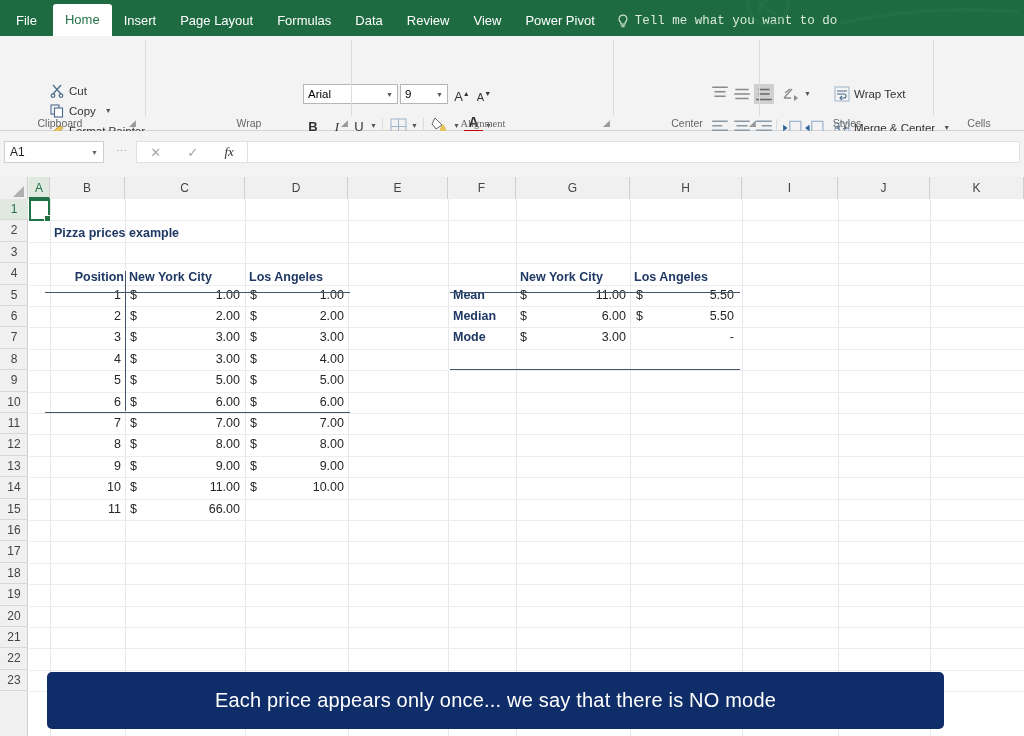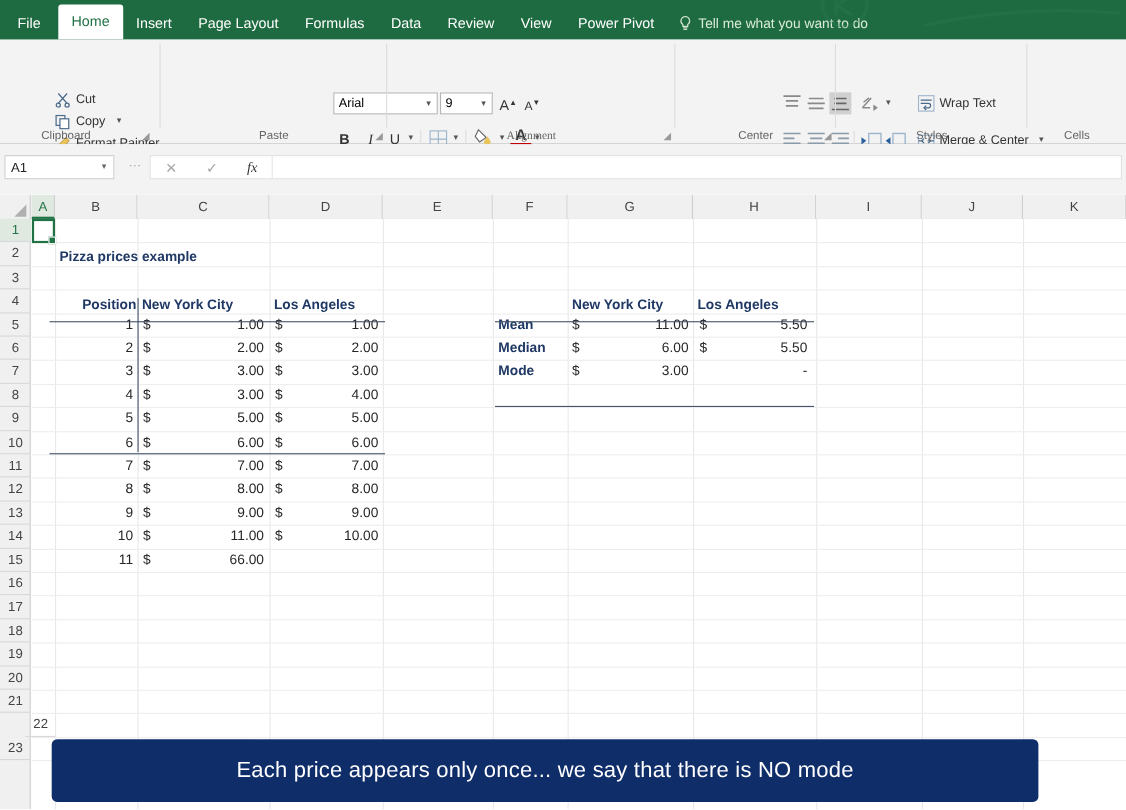--- a/index.html
+++ b/index.html
@@ -29,21 +29,21 @@
   }
   .tab.file { background:#1e6b41; padding:0 16px; }
   .tab.active {
     background:#ffffff; color:#217346;
     border-radius:3px 3px 0 0;
     height:32px; line-height:32px;
   }
   .tellme {
     display:flex; align-items:center; gap:6px;
     height:30px; color:#d9ead9; font-size:12.5px;
-    padding-left:10px; white-space:nowrap;
+    padding-left:10px; white-space:nowrap;font-family:Liberation Mono, monospace;
   }
   .bulb {
     width:12px; height:14px; position:relative; display:inline-block;
   }
   .bulb svg { display:block; }
   .watermark {
     position:absolute; right:4px; top:-10px; width:330px; height:48px;
     opacity:.30; pointer-events:none;
   }
 
@@ -285,21 +285,21 @@
           <path d="M12 9c2 2.5 3 4 3 5.2a3 3 0 11-6 0C9 13 10 11.5 12 9z" fill="#e8c45a"></path>
           <rect x="2" y="17" width="15" height="3.5" fill="#f2d66e"></rect>
         </svg>
       <div class="caret" style="position:absolute;left:307px;top:87px;">▼</div>
       <div style="position:absolute;left:318px;top:79px;width:19px;text-align:center;">
         <div style="font-size:14px;font-weight:bold;color:#333;line-height:14px;">A</div>
         <div style="height:4px;background:#c00000;margin-top:1px;"></div>
       </div>
       <div class="caret" style="position:absolute;left:339px;top:87px;">▼</div>
 
-      <div class="glabel" style="left:0;width:206px;">Paste</div>
+      <div class="glabel" style="left:0;width:206px;">Wrap</div>
       <div class="dlgl">◢</div>
       <div class="gdiv"></div>
     </div>
 
     <div class="grp" style="left:352px;width:262px;">
       <svg class="albtn" style="left:358px;top:48px;" viewBox="0 0 18 18">
           <path d="M2 3h14M4 7h10M4 11h10" stroke="#8a8a8a" stroke-width="1.4"></path>
         </svg>
       <svg class="albtn" style="left:380px;top:48px;" viewBox="0 0 18 18">
           <path d="M3 5h12M2 9h14M3 13h12" stroke="#8a8a8a" stroke-width="1.4"></path>
@@ -419,21 +419,21 @@
         <div class="rh" style="top: 235.4px;">12</div>
         <div class="rh" style="top: 256.8px;">13</div>
         <div class="rh" style="top: 278.2px;">14</div>
         <div class="rh" style="top: 299.6px;">15</div>
         <div class="rh" style="top: 321px;">16</div>
         <div class="rh" style="top: 342.4px;">17</div>
         <div class="rh" style="top: 363.8px;">18</div>
         <div class="rh" style="top: 385.2px;">19</div>
         <div class="rh" style="top: 406.6px;">20</div>
         <div class="rh" style="top: 428px;">21</div>
-        <div class="rh" style="top: 449.4px; margin-left: 23px;">22</div>
+        <div class="rh" style="top: 449.4px;">22</div>
         <div class="rh" style="top: 470.8px;">23</div>
       </div>
 
     <div class="cellsarea" id="cellsarea">
 
     <div class="vline" style="left: 21px;"></div>
         <div class="vline" style="left: 96px;"></div>
         <div class="vline" style="left: 216px;"></div>
         <div class="vline" style="left: 319px;"></div>
         <div class="vline" style="left: 419px;"></div>

